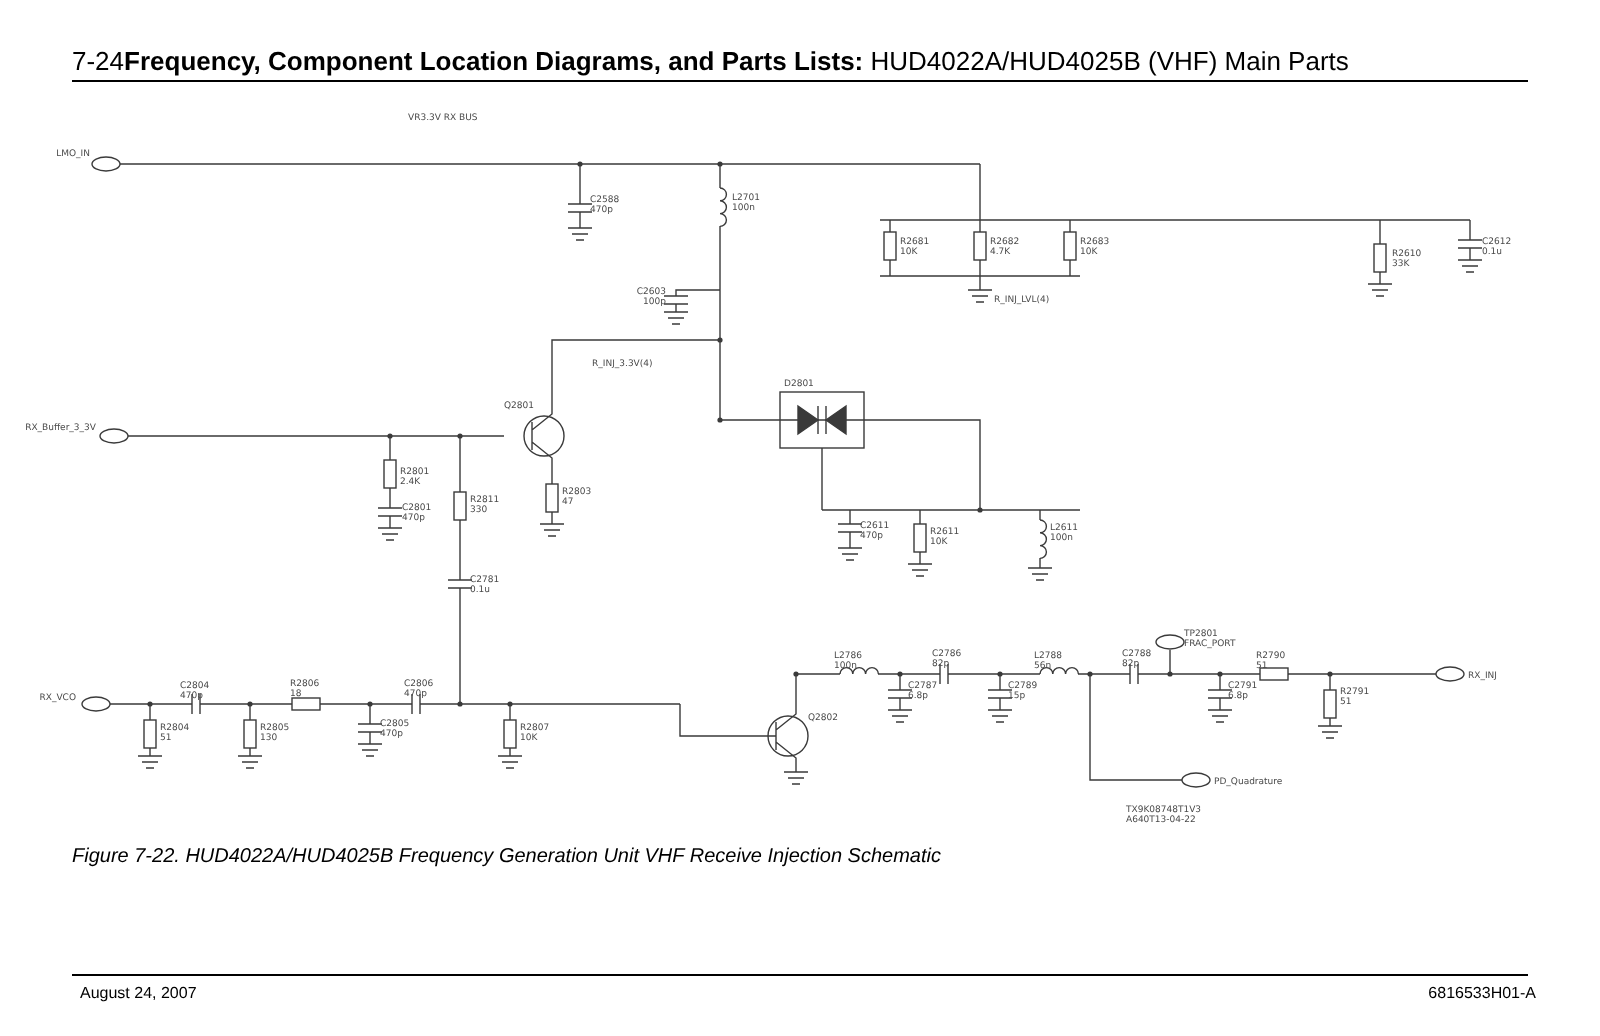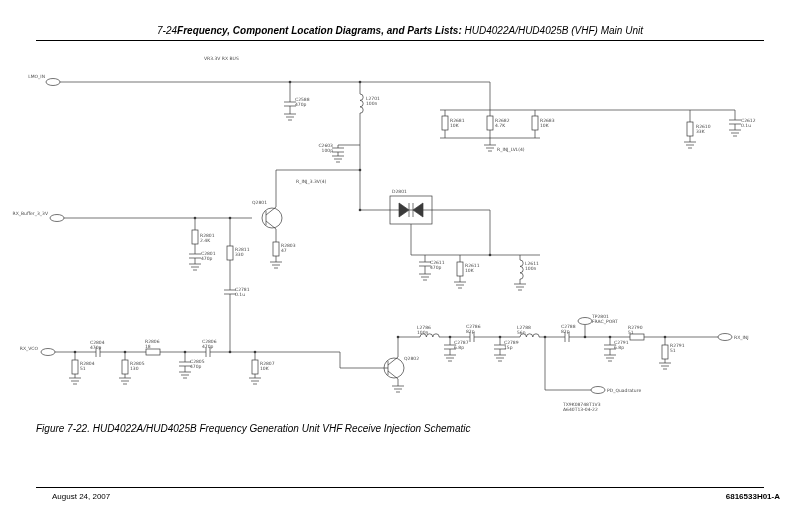--- a/index.html
+++ b/index.html
@@ -2,41 +2,41 @@
 <html><head>
 <meta charset="utf-8">
 <style>
   html,body{margin:0;padding:0;}
   body{
     width:800px;height:518px;position:relative;background:#ffffff;
     font-family:"Liberation Sans",sans-serif;color:#000;overflow:hidden;
   }
   .hrule{position:absolute;left:36px;width:728px;height:1px;background:#000;}
   .header-row{position:absolute;top:26px;left:36px;width:728px;display:flex;
-    justify-content:center;align-items:flex-end;font-size:10px;line-height:10px;font-style:italic;}
+    justify-content:flex-start;align-items:flex-end;font-size:13px;line-height:10px;}
   .header-title b{font-weight:bold;}
-  .footer-row{position:absolute;top:492px;left:52px;width:728px;display:flex;
+  .footer-row{position:absolute;top:492px;left:40px;width:728px;display:flex;
     justify-content:space-between;font-size:8px;line-height:10px;}
-  .footer-doc{font-weight:bold;}
+  .footer-doc{font-weight:normal;}
   .caption{position:absolute;left:36px;top:423px;font-size:10px;font-style:italic;}
   .schematic-wrap{position:absolute;left:0;top:50px;width:800px;height:370px;}
   svg{display:block;}
   .wires{stroke:#3a3a3a;stroke-width:0.7;fill:none;}
   .comp{stroke:#3a3a3a;stroke-width:0.7;fill:none;}
   .comp rect{fill:#ffffff;}
   .diode{fill:#3a3a3a;stroke:#3a3a3a;stroke-width:0.7;}
   .dots circle{fill:#3a3a3a;stroke:none;}
   .lbls text{font-family:"DejaVu Sans",sans-serif;font-size:4.5px;fill:#4a4a4a;stroke:none;}
 </style>
 </head>
 <body>
 
 <div class="header-row">
   <span>7-24</span>
-  <span class="header-title"><b>Frequency, Component Location Diagrams, and Parts Lists:</b><span> HUD4022A/HUD4025B (VHF) Main Unit</span></span>
+  <span class="header-title"><b>Frequency, Component Location Diagrams, and Parts Lists:</b><span> HUD4022A/HUD4025B (VHF) Main Parts</span></span>
 </div>
 <div class="hrule" style="top:40px;"></div>
 
 <div class="schematic-wrap">
 <svg width="800" height="370" viewBox="0 0 800 370">
   <defs>
     <g id="gnd">
           <path d="M-6,0 H6 M-4,3 H4 M-2,6 H2"></path>
         </g>
     <g id="resv">

